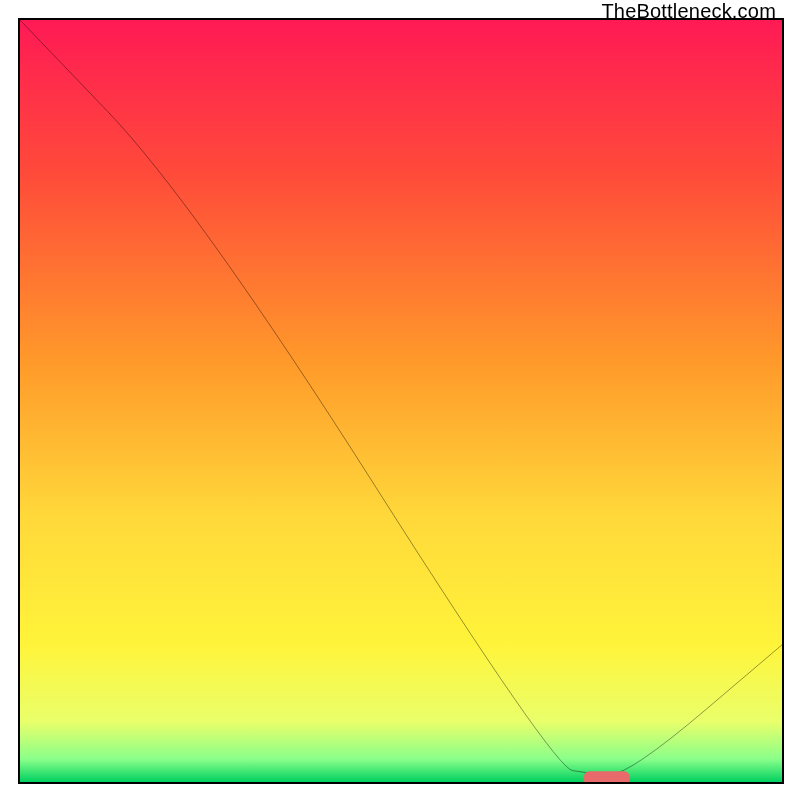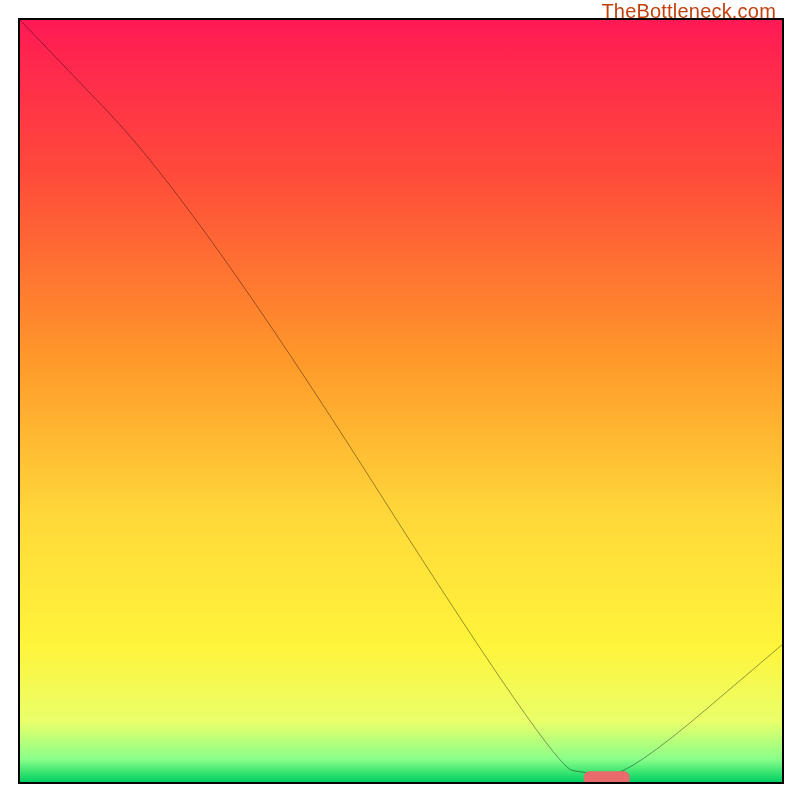--- a/index.html
+++ b/index.html
@@ -18,21 +18,21 @@
     height: 766px;
     box-sizing: border-box;
     border: 2px solid #000;
     background: #fff;
   }
   .watermark {
     position: absolute;
     right: 24px;
     top: 0px;
     font-size: 20px;
-    color: #c2410c;
+    color: #000000;
     font-weight: 500;
     letter-spacing: 0.2px;
   }
   svg.plot {
     position: absolute;
     left: 0;
     top: 0;
     width: 100%;
     height: 100%;
     display: block;

